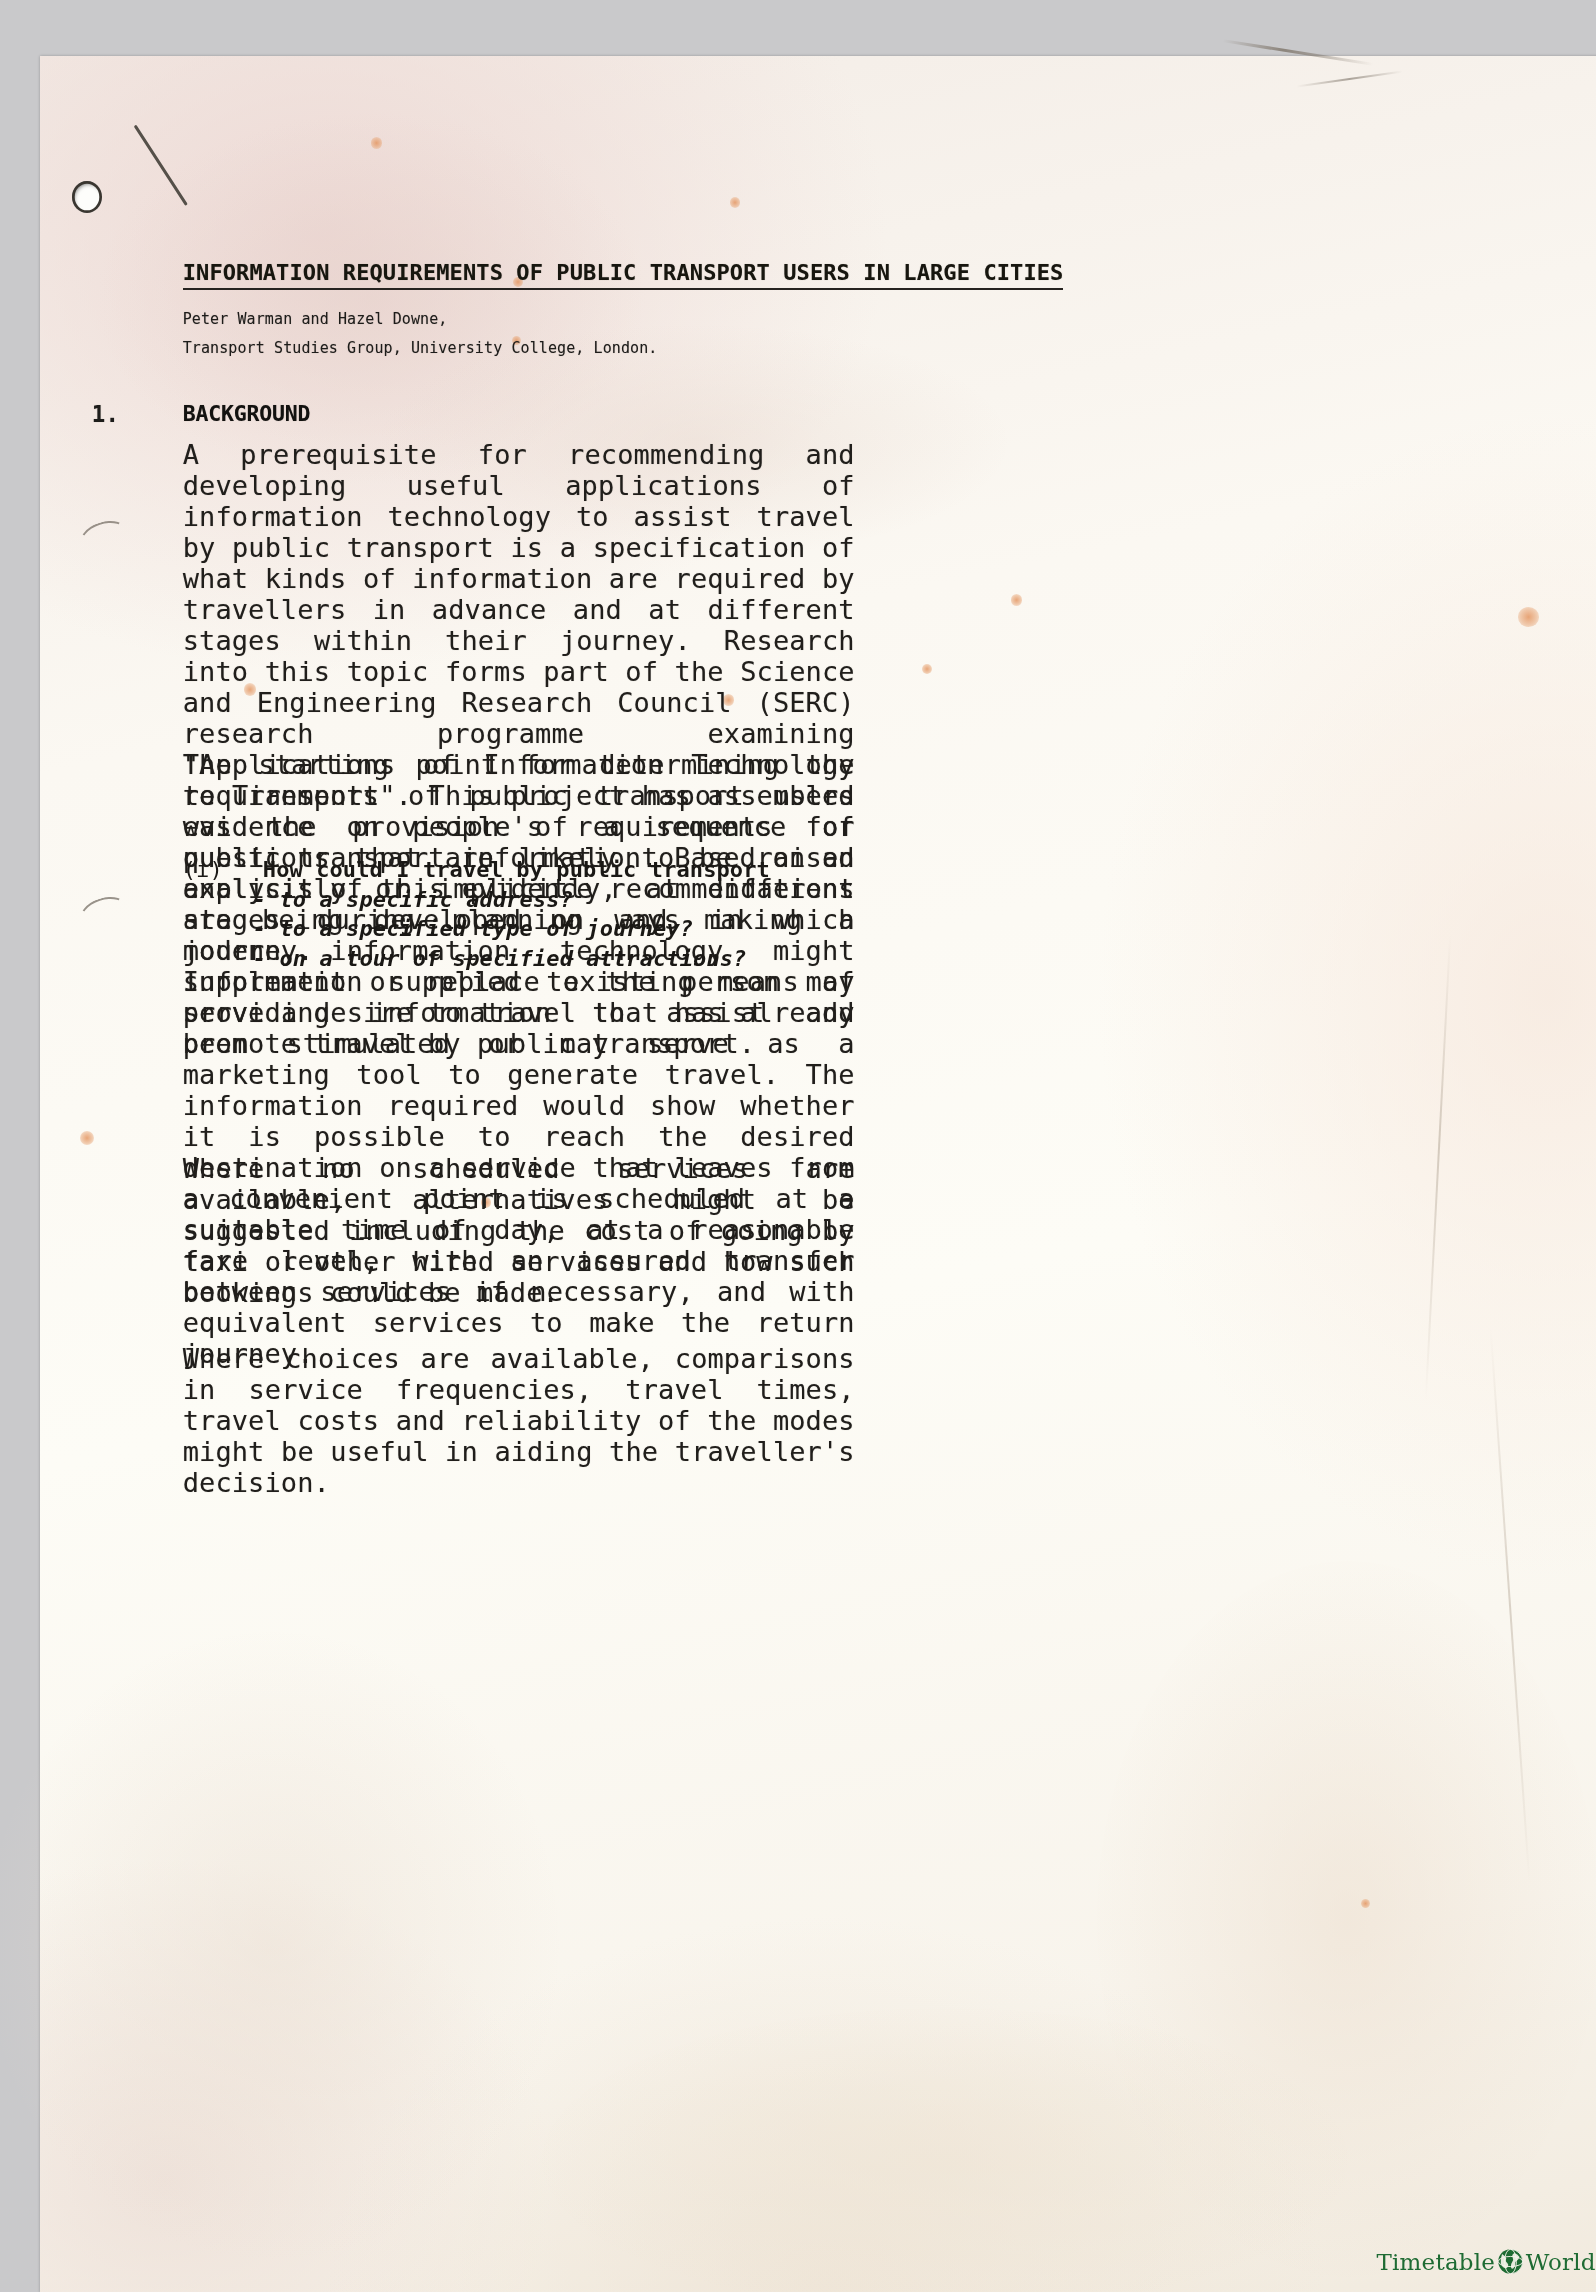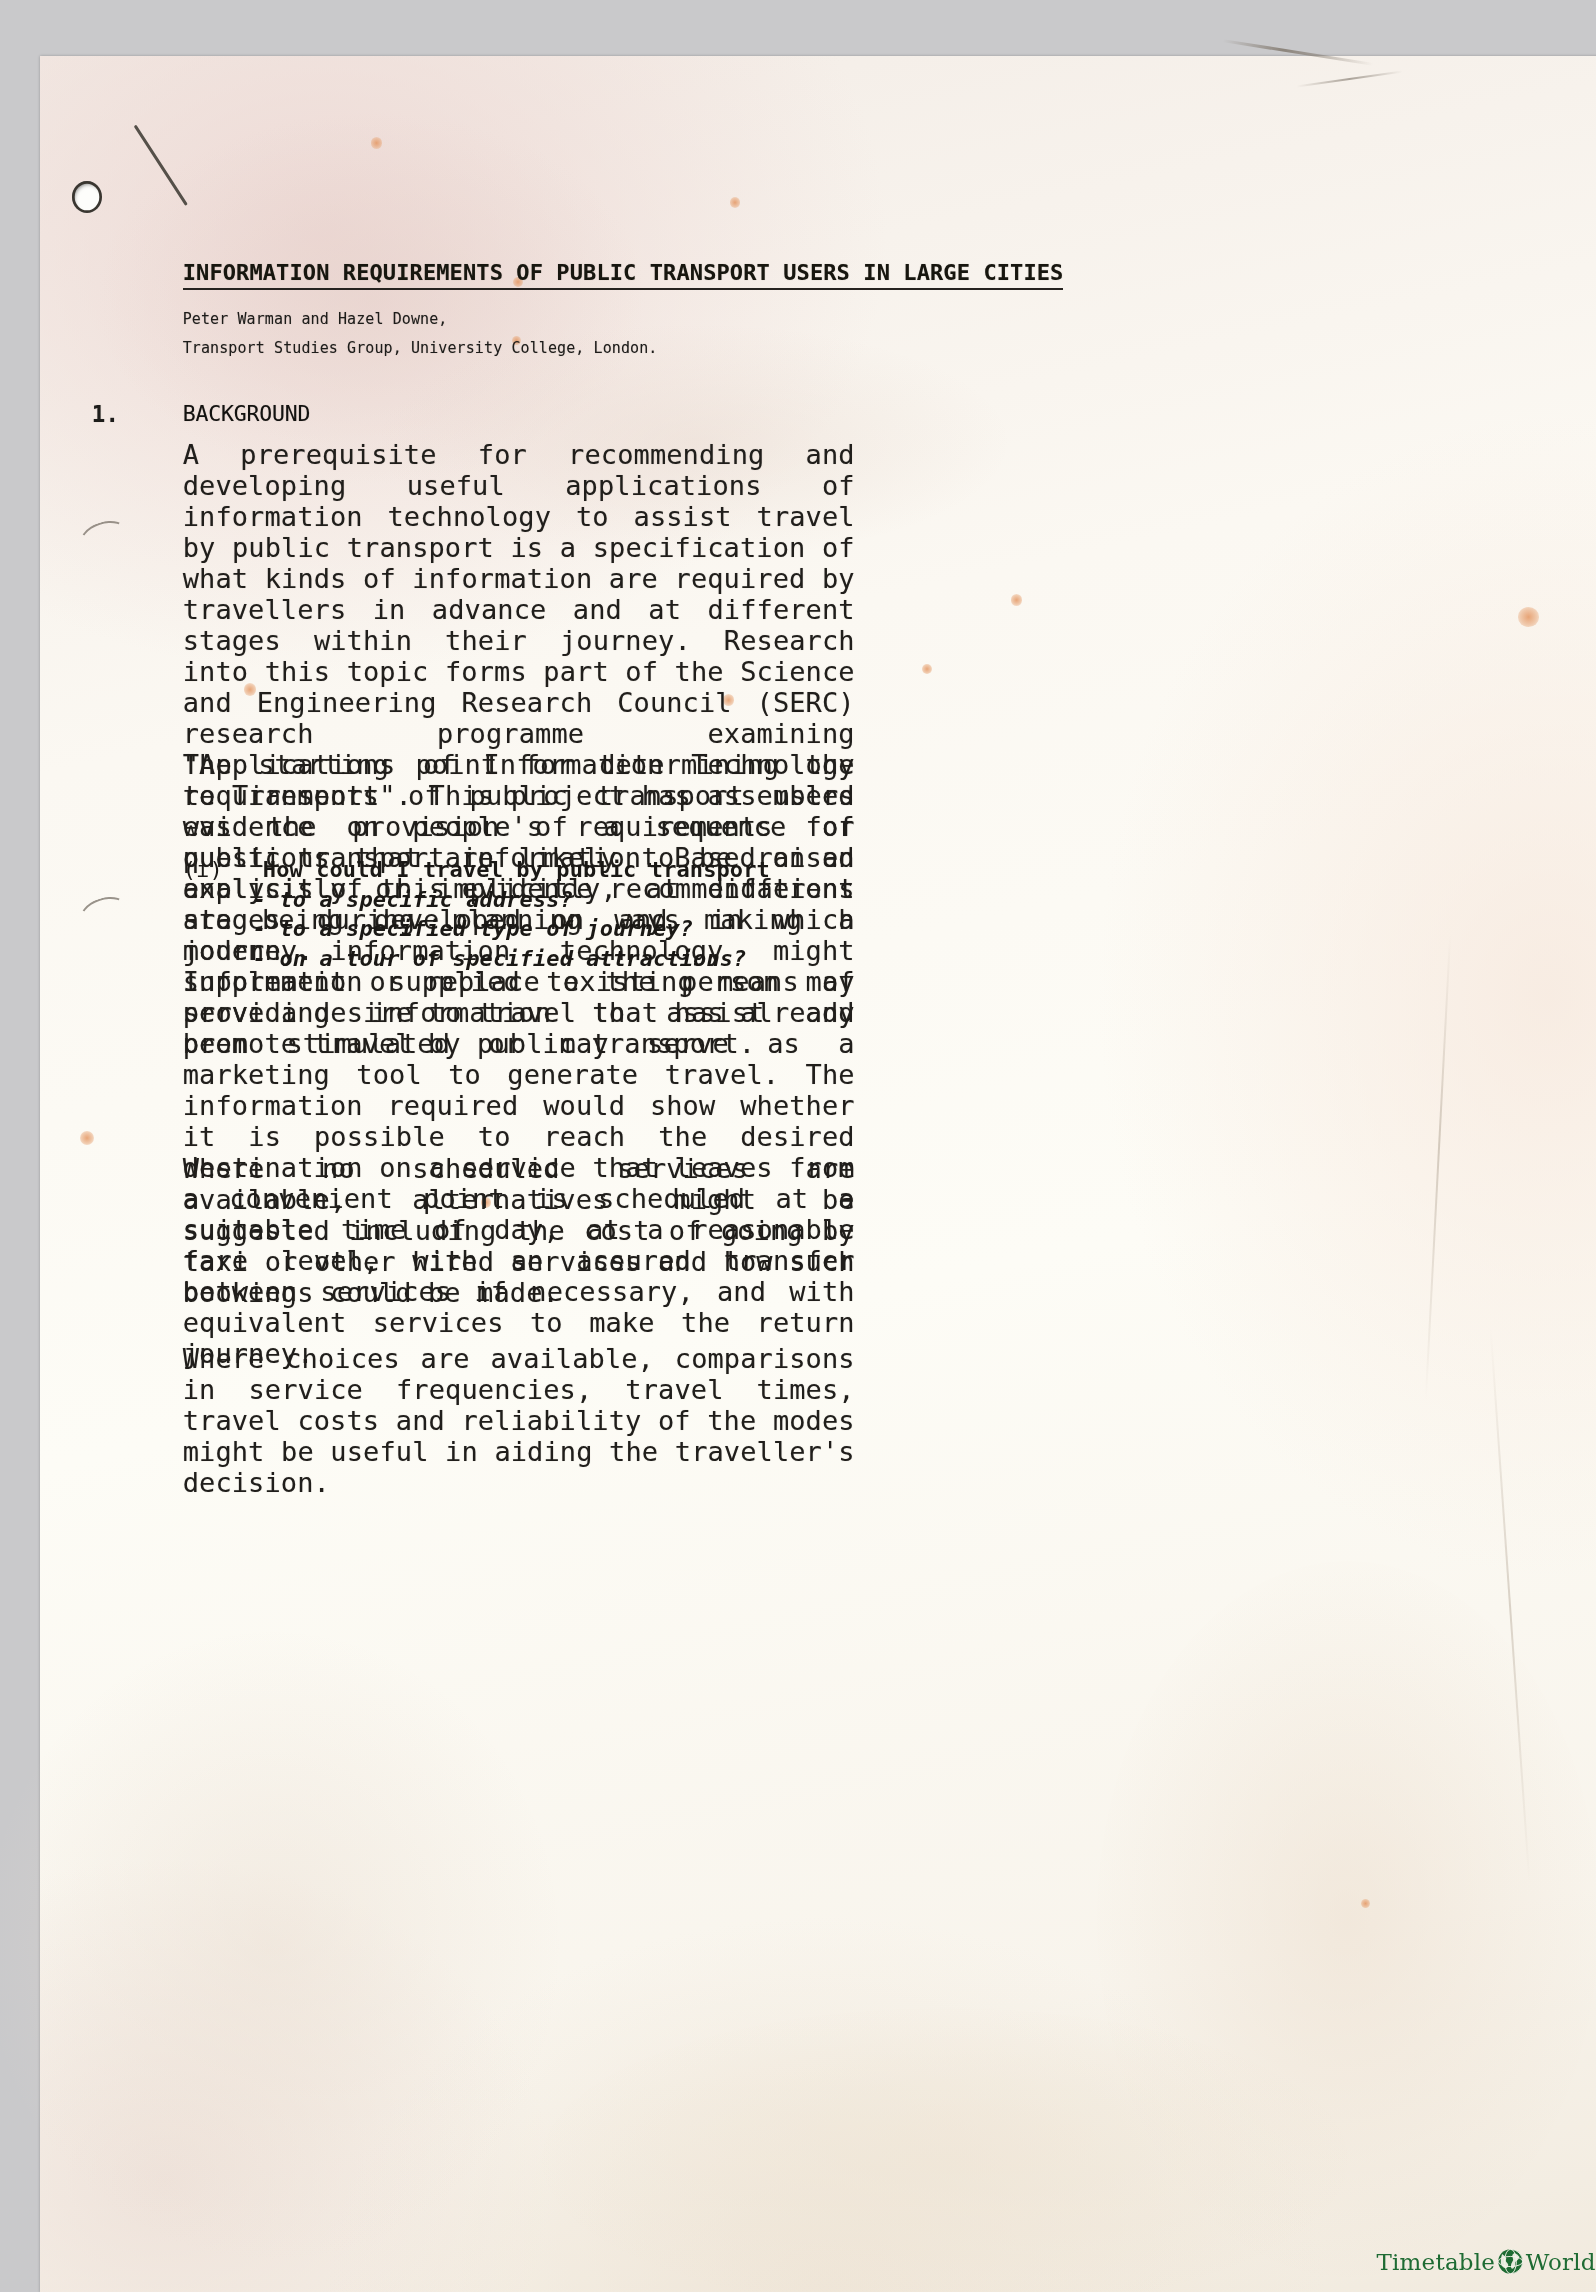--- a/index.html
+++ b/index.html
@@ -116,21 +116,21 @@
   #section-number {
     left: 52px;
     top: 345px;
     font-size: 22.4px;
     font-weight: 700;
   }
   #section-heading {
     left: 143px;
     top: 345px;
     font-size: 21.5px;
-    font-weight: 400;
+    font-weight: 700;
     letter-spacing: -0.2px;
     color: #131210;
   }
 
   .para {
     position: absolute;
     left: 143px;
     width: 672px;
     font-size: 27px;
     line-height: 31px;

